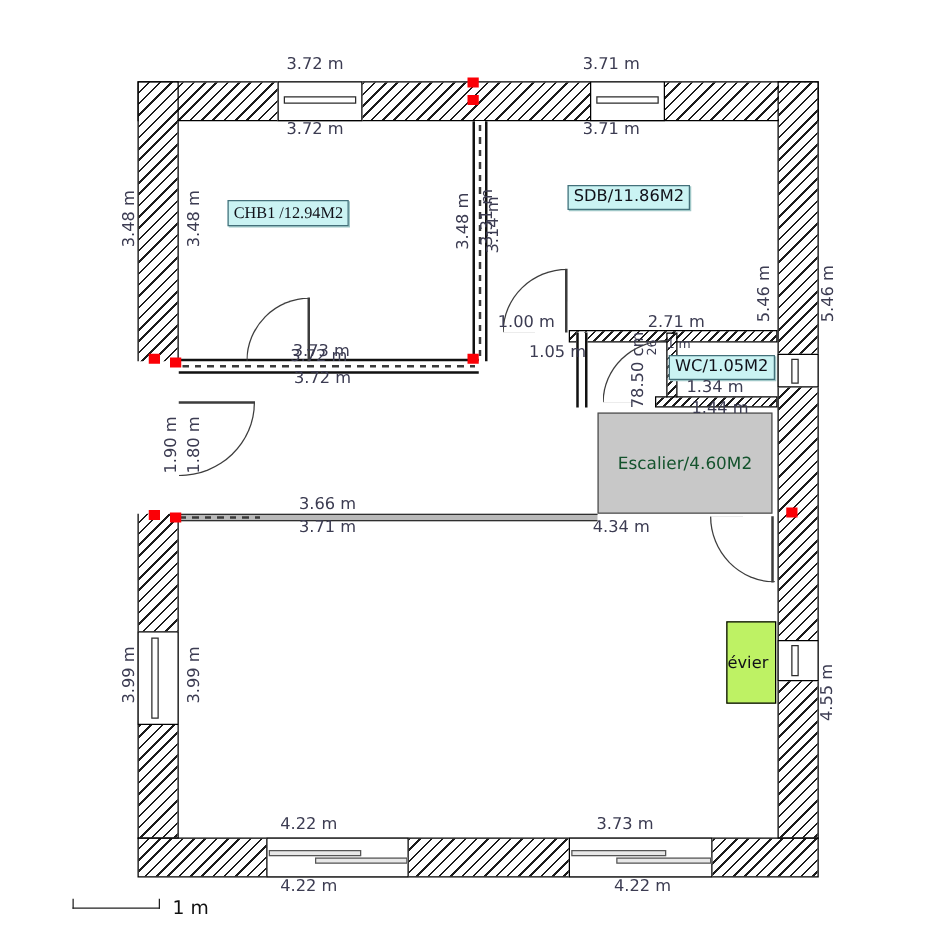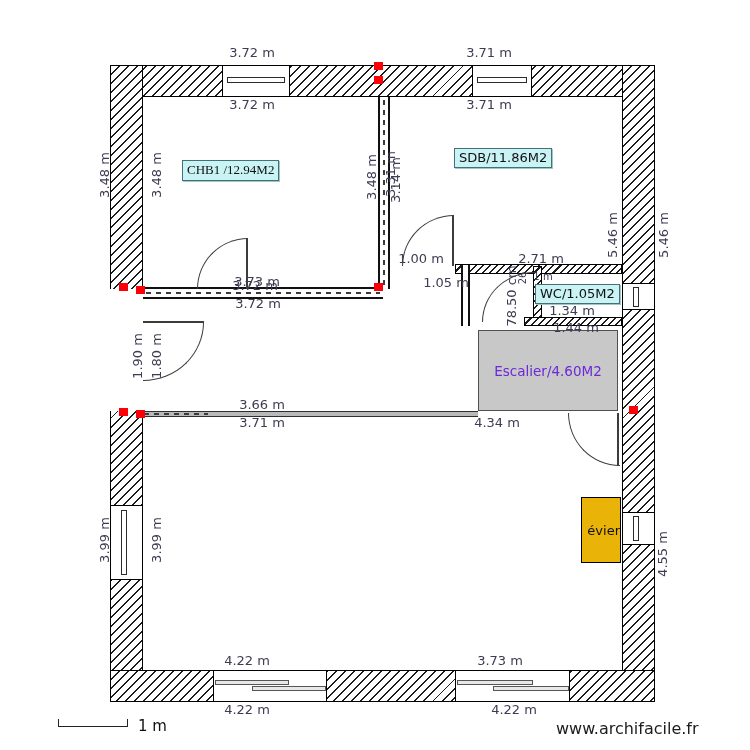--- a/index.html
+++ b/index.html
@@ -19,27 +19,27 @@
   .dash-h{position:absolute;height:2px;background:repeating-linear-gradient(90deg,#3a3a3a 0 5px,transparent 5px 10px);}
   .arc{position:absolute;box-sizing:border-box;}
   .arc.tl{border-top-left-radius:100% 100%;border-top:1.5px solid #3c3c3c;border-left:1.5px solid #3c3c3c;}
   .arc.br{border-bottom-right-radius:100% 100%;border-right:1.5px solid #3c3c3c;border-bottom:1.5px solid #3c3c3c;}
   .arc.bl{border-bottom-left-radius:100% 100%;border-left:1.5px solid #3c3c3c;border-bottom:1.5px solid #3c3c3c;}
   .leaf{position:absolute;background:#3c3c3c;}
   .graybar{position:absolute;background:#b9b9b9;border-top:1.5px solid #2e2e2e;border-bottom:1.5px solid #2e2e2e;box-sizing:border-box;}
   .stairs{position:absolute;background:#c8c8c8;border:1px solid #4f4f4f;box-sizing:border-box;}
   .chip{position:absolute;background:#caf3f3;border:1px solid #44707a;padding:1px 4px 2px 4px;
         font-size:13px;color:#101018;white-space:nowrap;box-shadow:1px 1px 0 #9fc7c7;}
-  .room-text{position:absolute;transform:translate(-50%,-50%);font-size:13.5px;color:#6d28d9;white-space:nowrap;}
+  .room-text{position:absolute;transform:translate(-50%,-50%);font-size:13.5px;color:#14532d;white-space:nowrap;}
   .dim{position:absolute;font-size:13px;color:#3c3c52;white-space:nowrap;transform:translate(-50%,-50%);}
   .dim.v{transform:translate(-50%,-50%) rotate(-90deg);}
   .dim.tiny{font-size:10px;}
   .handle{position:absolute;width:9px;height:8px;background:#fb0006;}
-  .evier{position:absolute;background:#eab308;border:1px solid #000;box-sizing:border-box;
-         display:flex;align-items:center;justify-content:flex-end;font-size:13px;color:#101018;}
+  .evier{position:absolute;background:#bef264;border:1px solid #000;box-sizing:border-box;
+         display:flex;align-items:center;justify-content:flex-start;font-size:13px;color:#101018;}
   .scalebar{position:absolute;border-left:1.5px solid #222;border-right:1.5px solid #222;border-bottom:1.5px solid #222;box-sizing:border-box;}
   .scaletext{position:absolute;font-size:15px;color:#111;}
   .site{position:absolute;font-size:16px;color:#1c1c1c;}
 </style>
 </head>
 <body>
 
 <div class="plan">
 
   <div class="wall" style="left:110px;top:65px;width:545px;height:32px;"></div>
@@ -150,15 +150,14 @@
   <div class="handle" style="left:374px;top:76px;"></div>
   <div class="handle" style="left:119px;top:283px;"></div>
   <div class="handle" style="left:136px;top:286px;"></div>
   <div class="handle" style="left:374px;top:283px;"></div>
   <div class="handle" style="left:119px;top:408px;"></div>
   <div class="handle" style="left:136px;top:410px;"></div>
   <div class="handle" style="left:629px;top:406px;"></div>
 
   <div class="scalebar" style="left:58px;top:719px;width:70px;height:8px;"></div>
   <div class="scaletext" style="left:138px;top:717px;">1 m</div>
-  <div class="site" style="left:556px;top:719px;">www.archifacile.fr</div>
 
 </div>
 
 </body></html>

